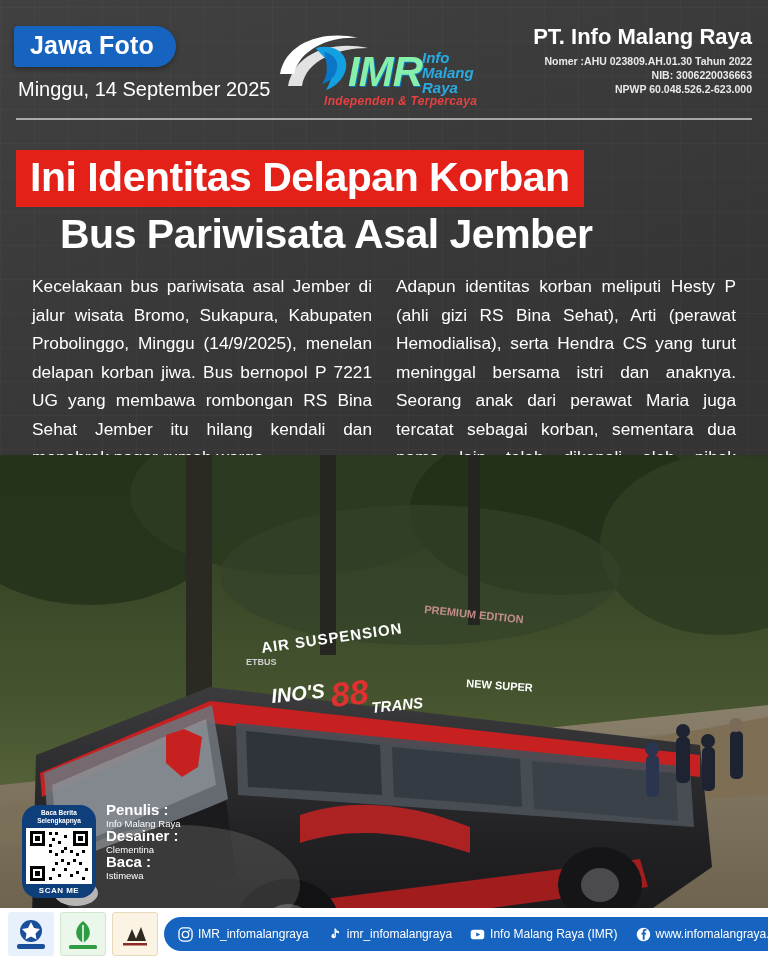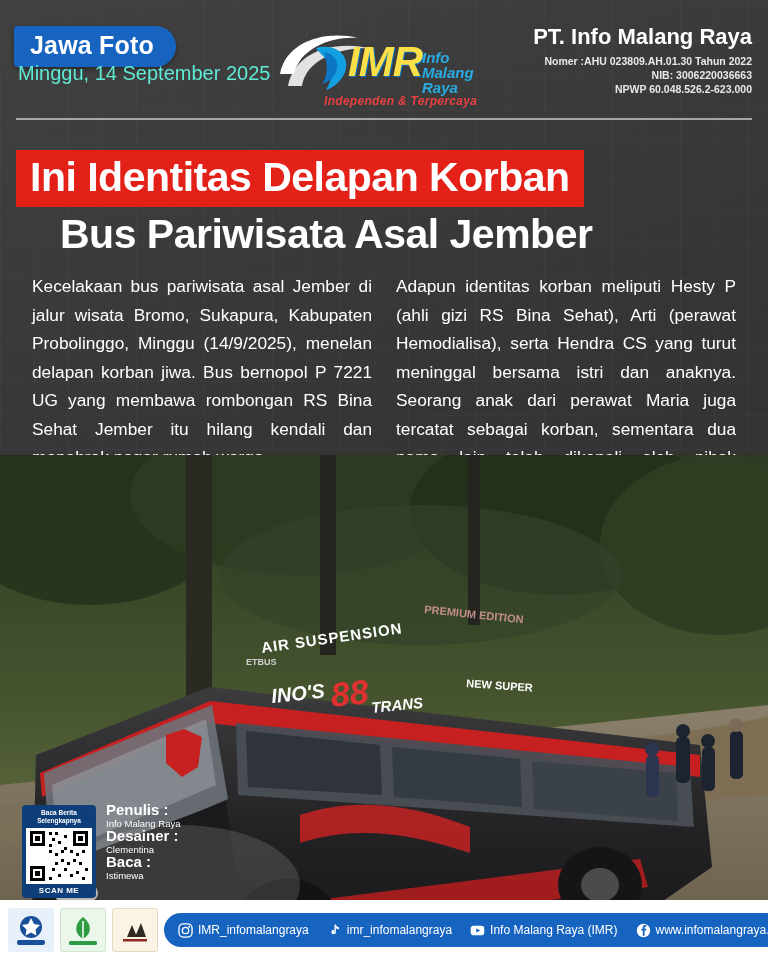--- a/index.html
+++ b/index.html
@@ -30,33 +30,33 @@
     position: absolute; left: 14px; top: 26px;
     background: #1764c0;
     color: #fff;
     font-size: 25px; font-weight: bold;
     padding: 5px 22px 7px 16px;
     border-radius: 4px 22px 22px 4px;
     letter-spacing: .2px;
     box-shadow: 0 2px 5px rgba(0,0,0,.35);
   }
   .date-line {
-    position: absolute; left: 18px; top: 62px;
-    color: #5eead4; font-size: 20px; font-weight: 500;
+    position: absolute; left: 18px; top: 78px;
+    color: #ffffff; font-size: 20px; font-weight: 500;
   }
   .logo-wrap {
     position: absolute; left: 272px; top: 22px;
     width: 215px; height: 94px;
   }
   .logo-swoosh {
     position: absolute; left: 0; top: 6px; width: 120px; height: 80px;
   }
   .logo-imr {
-    position: absolute; left: 76px; top: 16px;
-    color: #fde047; font-size: 42px; font-style: italic; font-weight: bold;
+    position: absolute; left: 76px; top: 26px;
+    color: #86efac; font-size: 42px; font-style: italic; font-weight: bold;
     letter-spacing: -1px;
     text-shadow: 1px 1px 0 #0b76c6;
   }
   .logo-sub {
     position: absolute; left: 150px; top: 28px;
     color: #29abe2; font-size: 15px; font-weight: bold; font-style: italic;
     line-height: 15px;
   }
   .logo-tag {
     position: absolute; left: 52px; top: 72px;
@@ -106,36 +106,36 @@
   .photo {
     position: absolute; left: 0; right: 0; top: 455px; height: 455px;
     overflow: hidden;
   }
   .photo svg { display: block; }
   
   .qr-block {
     position: absolute; left: 22px; bottom: 62px;
     width: 74px;
     background: #0f3f7a;
-    border-radius: 4px;
+    border-radius: 16px;
     padding: 4px 4px 3px 4px;
     text-align: center;
   }
   .qr-top { color: #fff; font-size: 6.5px; line-height: 8px; font-weight: bold; margin-bottom: 3px; }
   .qr-code { width: 66px; height: 56px; background: #fff; margin: 0 auto; position: relative; }
   .qr-label { color: #fff; font-size: 8px; font-weight: bold; margin-top: 2px; letter-spacing: .5px; }
   .credits {
     position: absolute; left: 106px; bottom: 78px;
     color: #fff; font-size: 10px; line-height: 12px;
   }
   .credits b { font-size: 15px; }
   .credits .val { font-weight: normal; font-size: 9.5px; }
   
   .footer {
-    position: absolute; left: 0; right: 0; bottom: 0; height: 60px;
+    position: absolute; left: 0; right: 0; bottom: 0; height: 52px;
     background: #ffffff;
     display: flex; align-items: center;
   }
   .footer-logos { display: flex; align-items: center; gap: 6px; padding-left: 8px; }
   .flogo { width: 46px; height: 44px; border-radius: 3px; display: flex; align-items: center; justify-content: center; }
   .flogo.blue { background: #e8f1fb; }
   .flogo.green { background: #eaf7ea; border: 1px solid #cfe6cf; }
   .flogo.cream { background: #fbf3e4; border: 1px solid #e8d9bb; }
   .social-bar {
     flex: 1; height: 34px; margin: 0 8px 0 6px;

